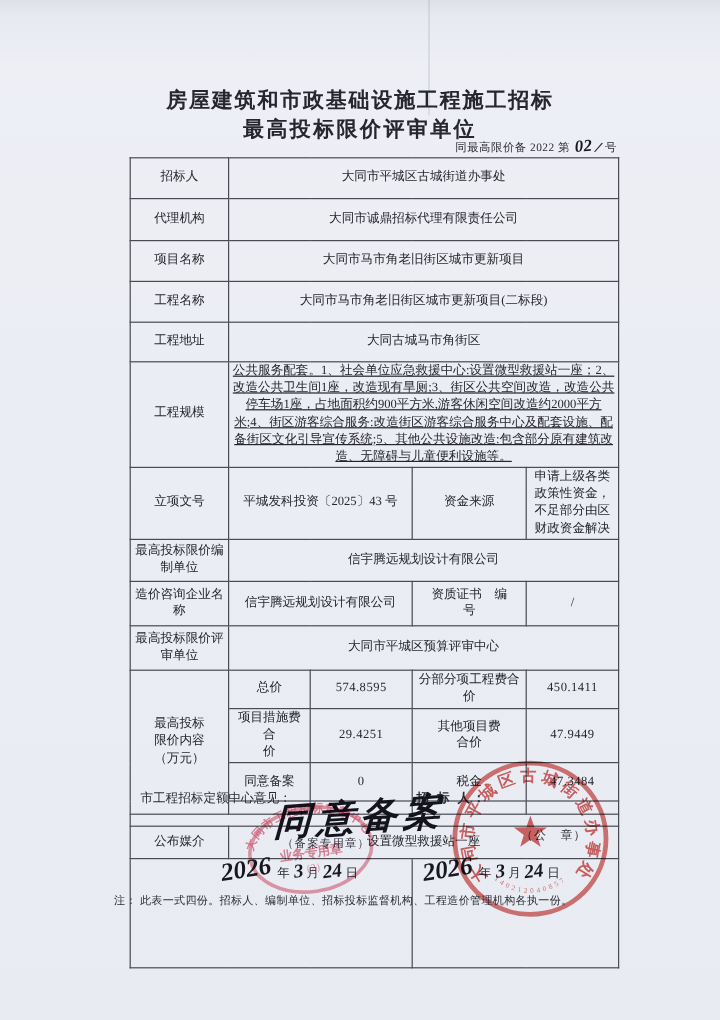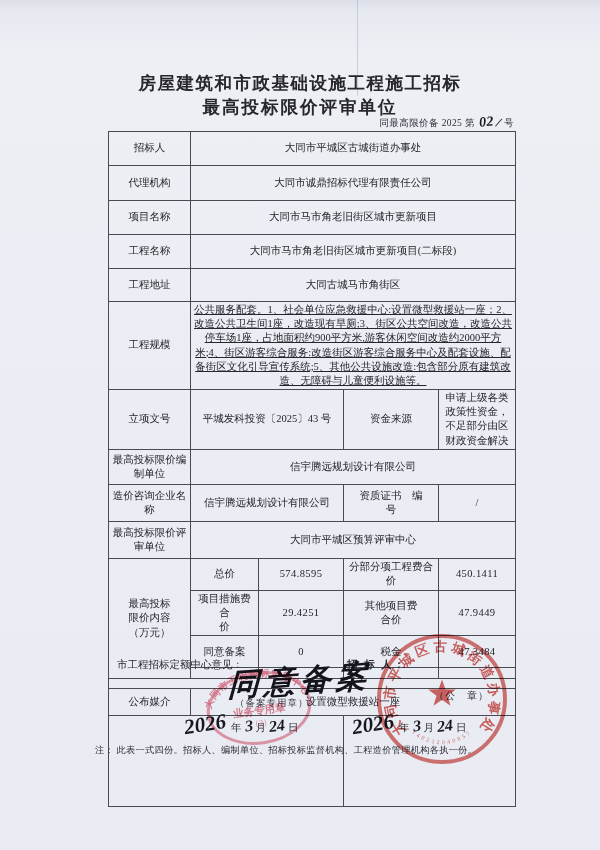--- a/index.html
+++ b/index.html
@@ -56,21 +56,21 @@
 <body>
 
 <div class="paper">
 
   <div class="scanline"></div>
 
   <div class="title1">房屋建筑和市政基础设施工程施工招标</div>
   <div class="title2">最高投标限价评审单位</div>
 
   <div class="docno">
-    <span>同最高限价备 2025 第</span>
+    <span>同最高限价备 2022 第</span>
     <span class="hw hw-docno">02</span>
     <span class="hw hw-slash">/</span>
     <span>号</span>
   </div>
 
   <table class="form">
     <colgroup>
         <col style="width:82px">
         <col style="width:68px">
         <col style="width:85px">

